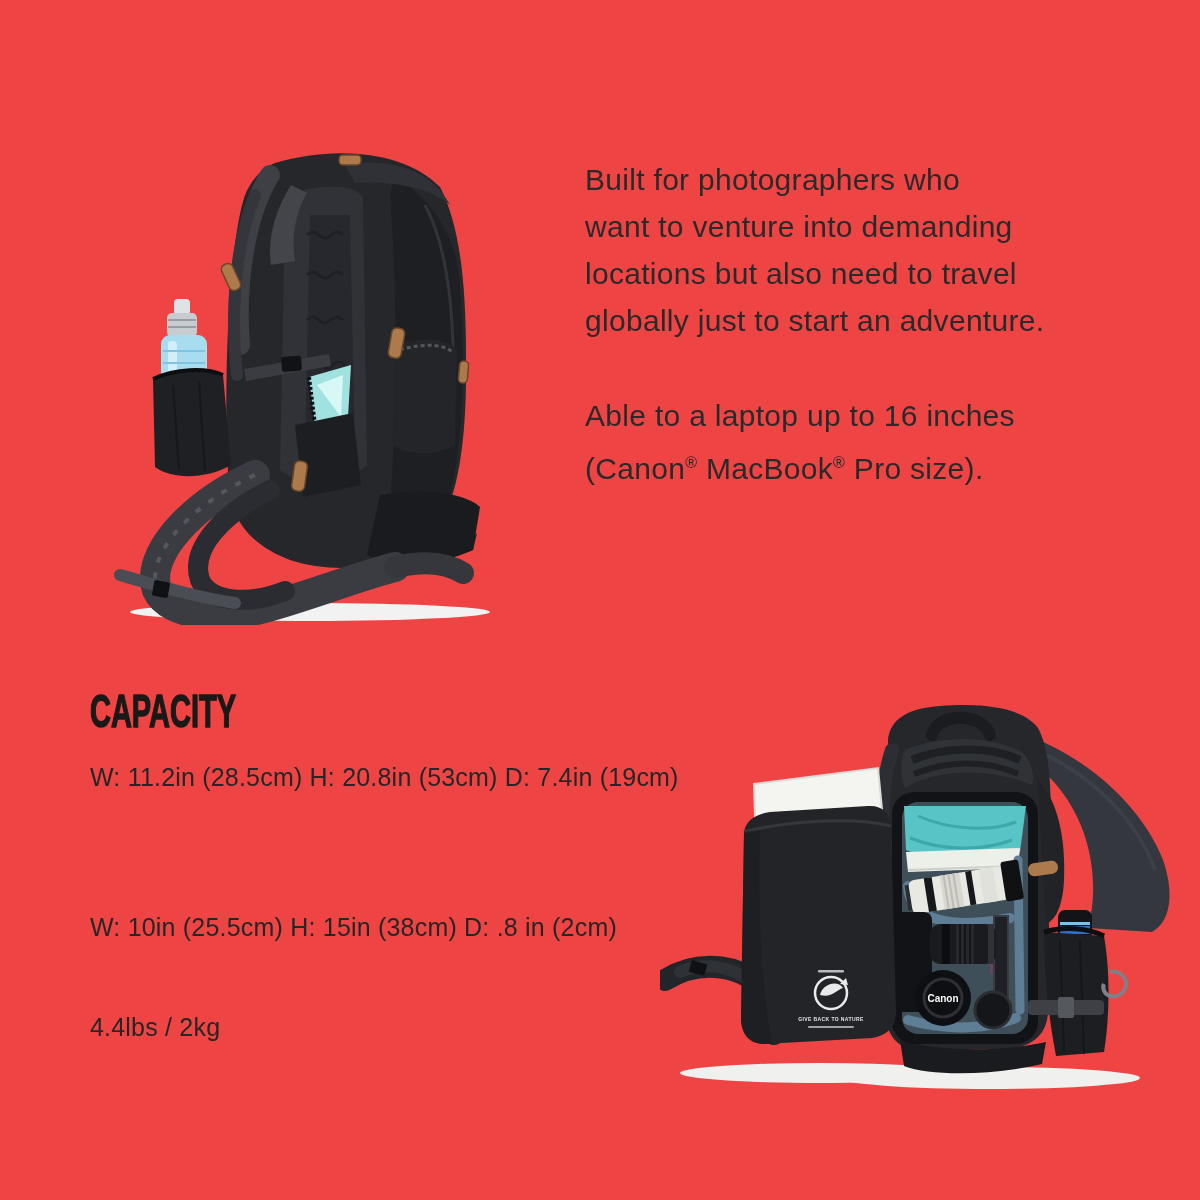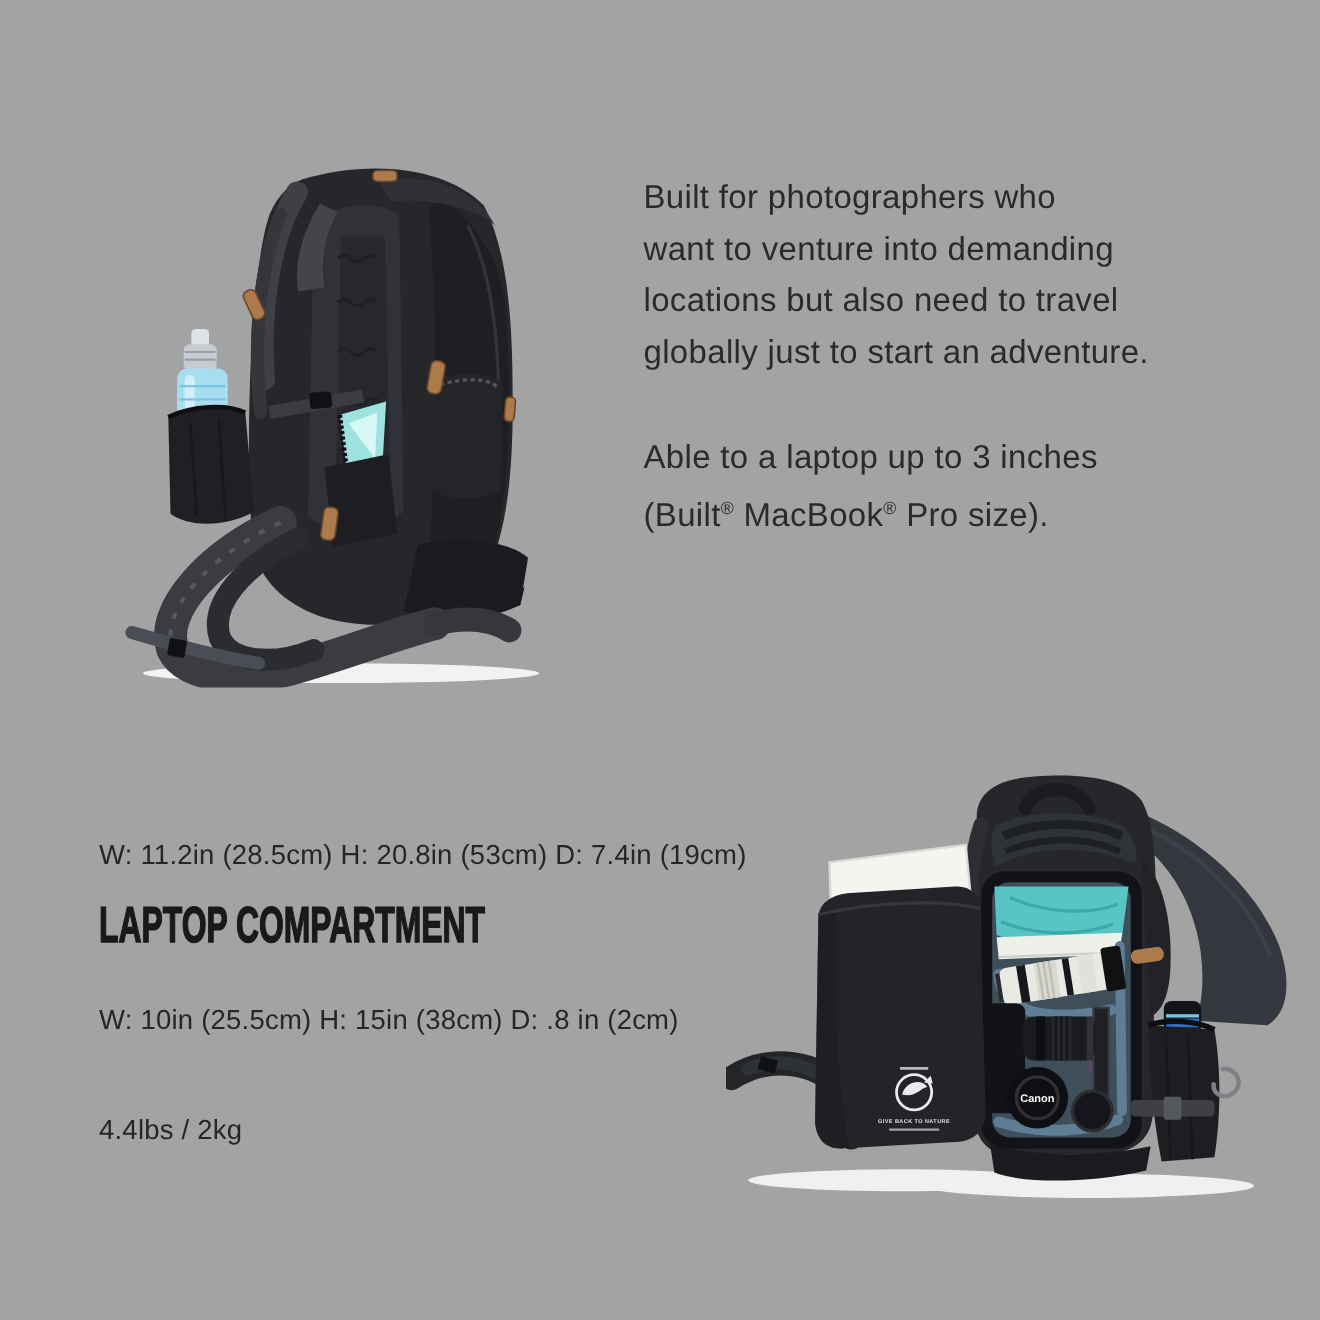--- a/index.html
+++ b/index.html
@@ -1,16 +1,16 @@
 <!DOCTYPE html>
 <html><head>
 <meta charset="utf-8">
 <style>
   html,body{margin:0;padding:0;background:#ffffff;}
-  .page{position:relative;width:1200px;height:1200px;background:#a3a3a3;overflow:hidden;
+  .page{position:relative;width:1200px;height:1200px;background:#ef4444;overflow:hidden;
         font-family:"Liberation Sans", sans-serif;}
   .abs{position:absolute;}
   
   .intro{left:585px;top:156px;width:560px;color:#2a2a2a;font-size:30px;line-height:47px;letter-spacing:.3px;}
   .intro p{margin:0;white-space:pre-line;}
   .intro .p2{margin-top:48px;}
   .sup{font-size:16px;vertical-align:11px;}
   
   .spec-h{left:90px;color:#191918;font-weight:bold;font-size:46px;line-height:46px;white-space:nowrap;}
   .spec-h .squeeze{display:inline-block;transform:scaleX(0.63);transform-origin:0 50%;
@@ -94,28 +94,28 @@
       <path d="M25,440 C60,450 100,462 140,468" stroke="#4a4d53" stroke-width="12" fill="none" stroke-linecap="round"></path>
       <rect x="58" y="446" width="16" height="16" rx="2" fill="#101114" transform="rotate(10 66 454)"></rect>
     </g>
   </svg>
 
   <div class="abs intro">
     <p>Built for photographers who
 want to venture into demanding
 locations but also need to travel
 globally just to start an adventure.</p>
-    <p class="p2"><span>Able to a laptop up to 3 inches</span>
-<span><span>(Built</span><span class="sup">®</span><span> MacBook</span><span class="sup">®</span><span> Pro size).</span></span></p>
+    <p class="p2"><span>Able to a laptop up to 16 inches</span>
+<span><span>(Canon</span><span class="sup">®</span><span> MacBook</span><span class="sup">®</span><span> Pro size).</span></span></p>
   </div>
 
+  <div class="abs spec-h" style="top:688px">
+    <span class="squeeze">CAPACITY</span></div>
   <div class="abs spec-v" style="top:762px">W: 11.2in (28.5cm) H: 20.8in (53cm) D: 7.4in (19cm)</div>
 
-  <div class="abs spec-h" style="top:817px">
-    <span class="squeeze">LAPTOP COMPARTMENT</span></div>
   <div class="abs spec-v" style="top:912px">W: 10in (25.5cm) H: 15in (38cm) D: .8 in (2cm)</div>
 
   <div class="abs spec-v" style="top:1012px">4.4lbs / 2kg</div>
 
   <svg class="abs" style="left:660px;top:680px" width="520" height="420" viewBox="0 0 520 420">
     <ellipse cx="160" cy="393" rx="140" ry="10" fill="#f0f0ef"></ellipse>
     <ellipse cx="330" cy="398" rx="150" ry="11" fill="#f0f0ef"></ellipse>
 
     <path d="M330,45 C410,60 480,120 503,180 C515,215 510,242 492,252 L428,248
              C445,185 420,105 355,72 Z" fill="#34373d"></path>

